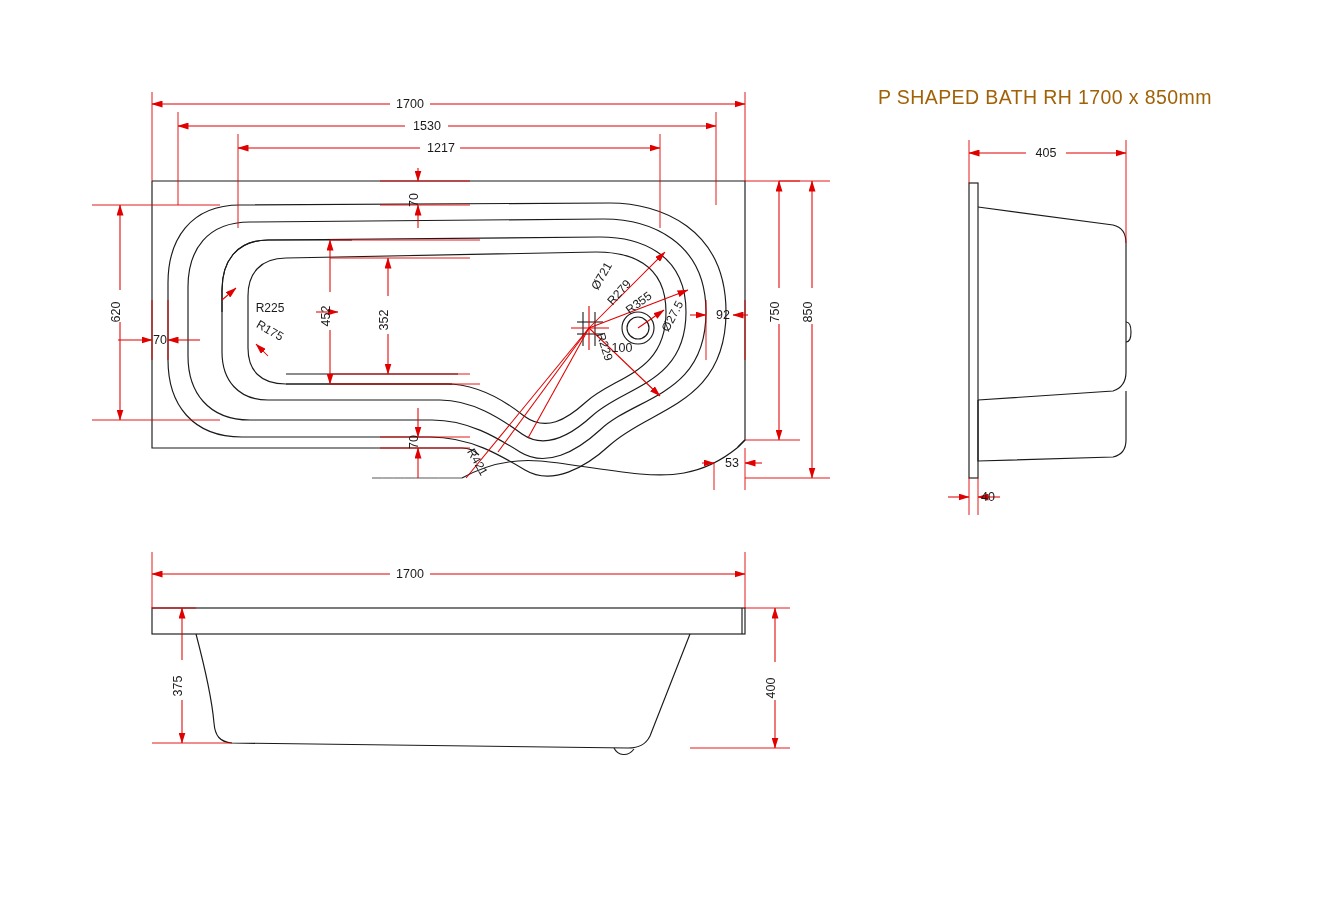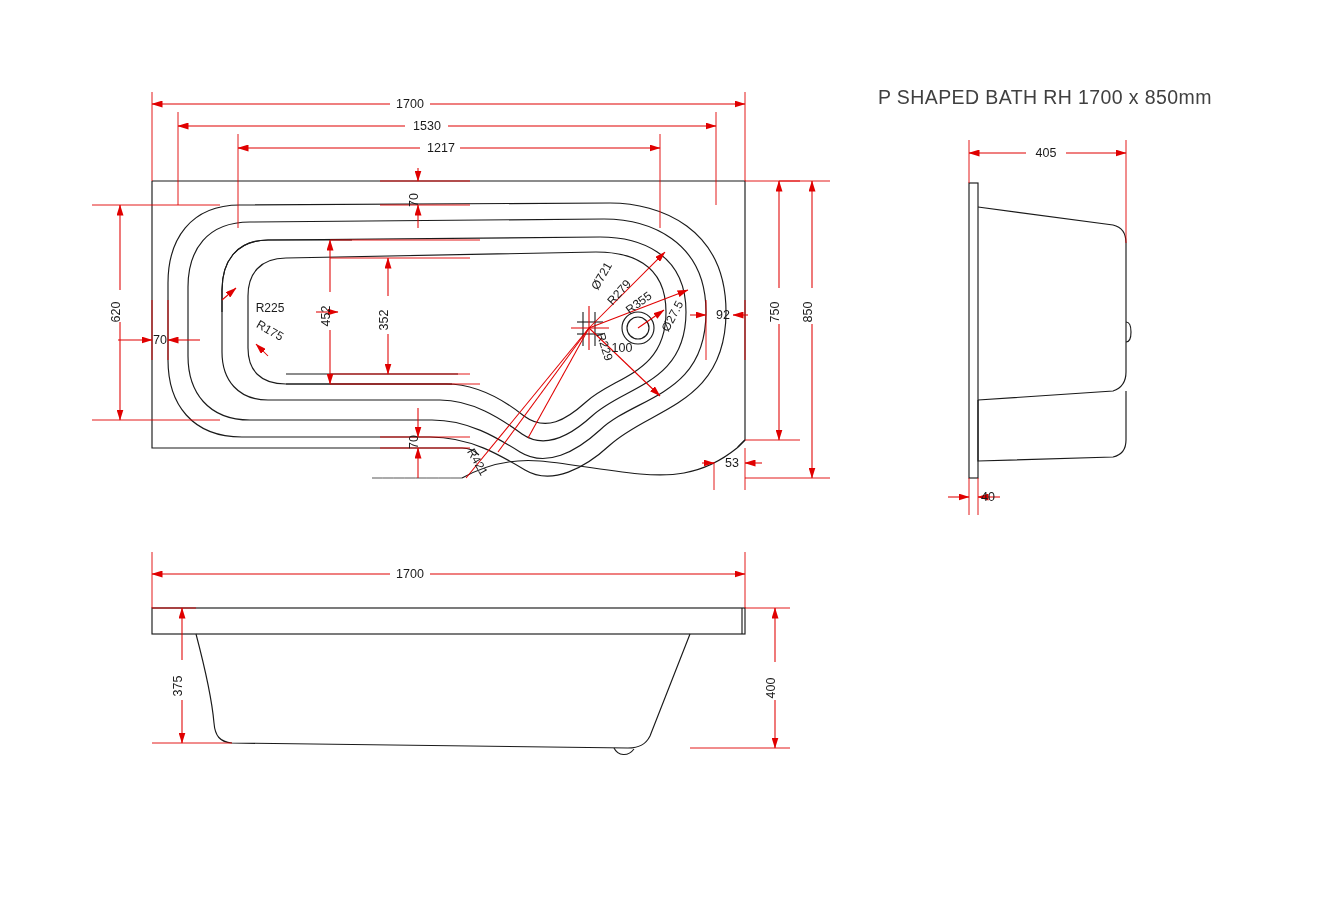--- a/index.html
+++ b/index.html
@@ -1,21 +1,21 @@
 <!DOCTYPE html>
 <html><head>
 <meta charset="utf-8">
 <style>
   html,body{margin:0;padding:0;background:#ffffff;}
   body{width:1336px;height:921px;position:relative;overflow:hidden;
        font-family:"Liberation Sans",sans-serif;color:#000;}
   #sheet{position:absolute;inset:0;}
   svg{position:absolute;top:0;left:0;width:1336px;height:921px;}
   .title{position:absolute;left:878px;top:86px;font-size:19.5px;
-         letter-spacing:.4px;white-space:nowrap;color:#404040;}
+         letter-spacing:.4px;white-space:nowrap;color:#a16207;}
 </style>
 </head>
 <body>
 
 <div id="sheet">
 
   <div class="title">P SHAPED BATH  RH 1700 x 850mm</div>
 
   <svg viewBox="0 0 1336 921">
     <defs>

